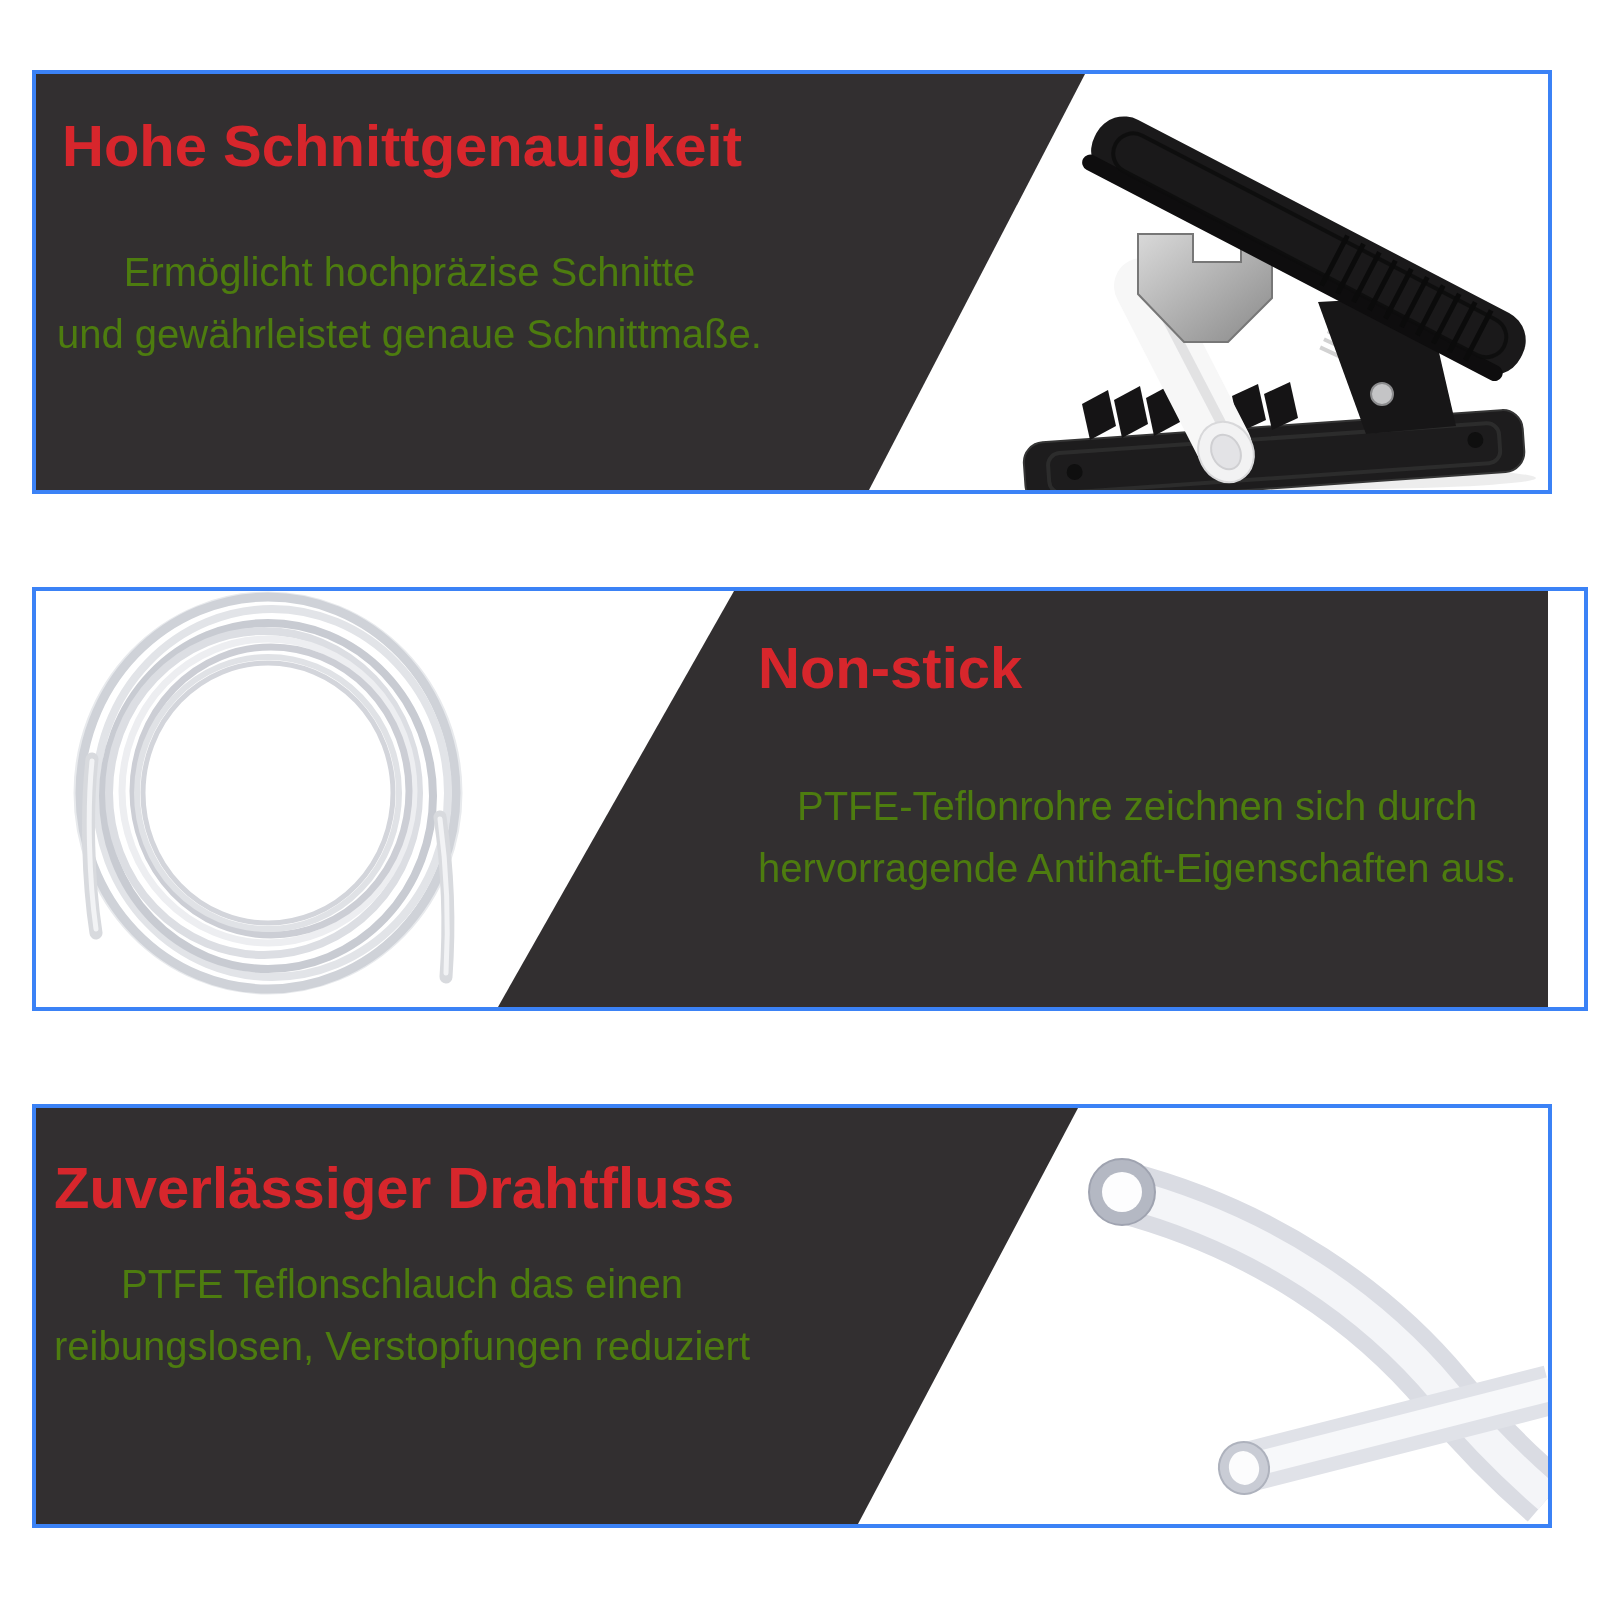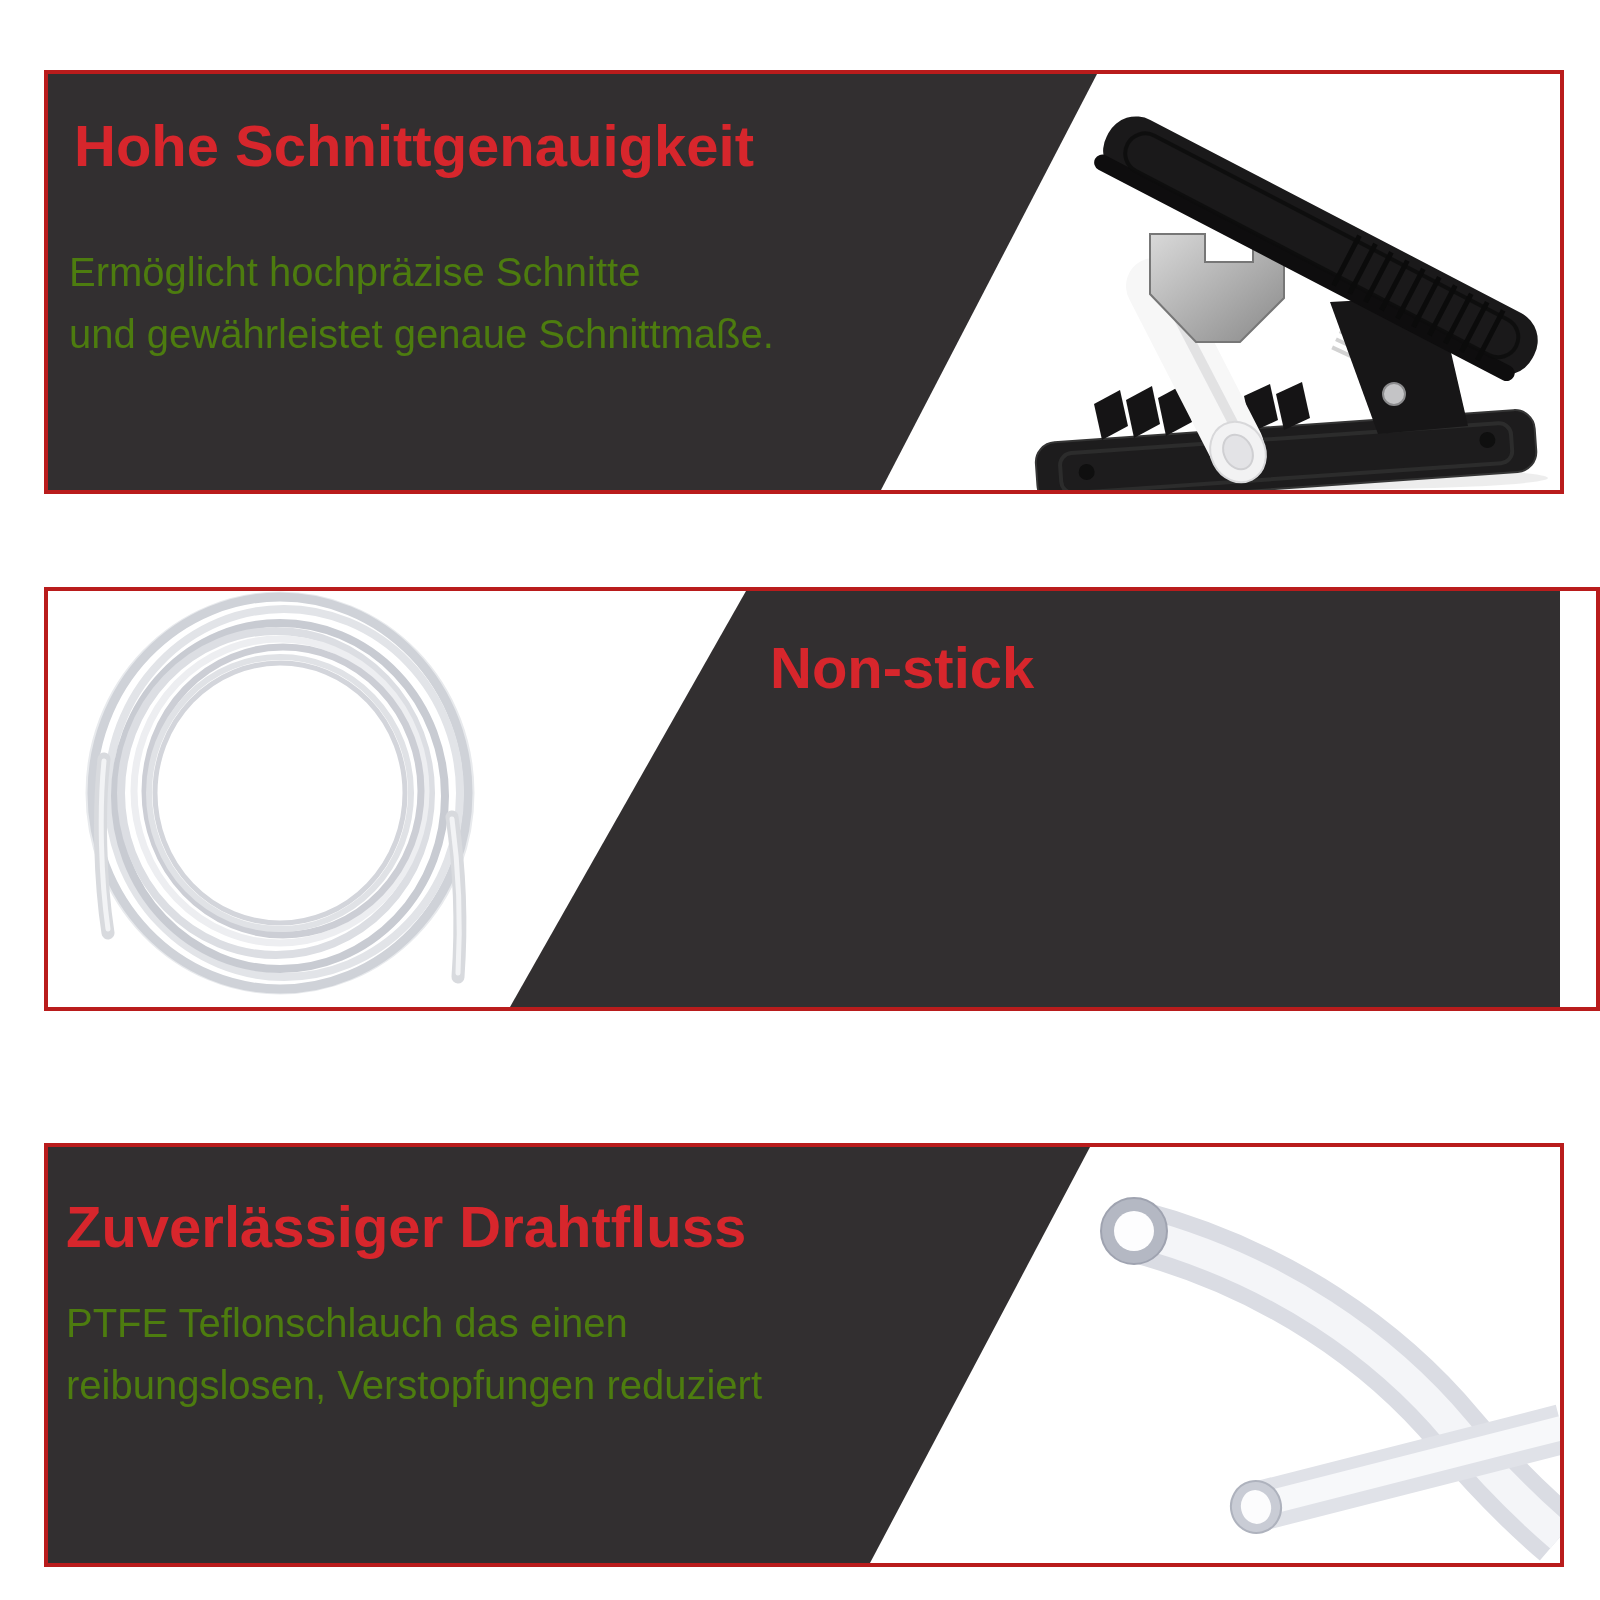--- a/index.html
+++ b/index.html
@@ -1,22 +1,22 @@
 <!DOCTYPE html>
 <html><head>
 <meta charset="utf-8">
 <style>
   html,body{margin:0;padding:0;background:#ffffff;}
   body{width:1600px;height:1600px;position:relative;overflow:hidden;
        font-family:"Liberation Sans",sans-serif;}
-  .panel{position:absolute;left:44px;width:1512px;height:416px;
-         border:4px solid #b91c1c;background:#ffffff;}
+  .panel{position:absolute;left:32px;width:1512px;height:416px;
+         border:4px solid #3b82f6;background:#ffffff;text-align:center;}
   .panel-1{top:70px;}
   .panel-2{top:587px;padding-left:36px;}
-  .panel-3{top:1104px;margin-top:39px;}
+  .panel-3{top:1104px;}
   .photo{position:absolute;left:0;top:0;width:1512px;height:416px;display:block;}
   h2.head{position:absolute;margin:0;font-weight:bold;font-size:58px;line-height:1;
           color:#D7262C;white-space:nowrap;}
   .bodytxt{position:absolute;margin:0;}
   .bodytxt p{margin:0;font-size:40px;line-height:62px;color:#4d7c0f;white-space:nowrap;}
   .p1-head{left:26px;top:43px;}
   .p1-body{left:21px;top:167px;}
   .p2-head{left:722px;top:48px;}
   .p2-body{left:722px;top:184px;}
   .p3-head{left:18px;top:51px;}
@@ -117,20 +117,24 @@
     </g>
 
     <g fill="none">
       <path d="M56,168 C50,220 52,290 60,342" stroke="#d8dade" stroke-width="13" stroke-linecap="round"></path>
       <path d="M56,170 C51,220 53,288 60,338" stroke="#f2f3f5" stroke-width="5" stroke-linecap="round"></path>
       <path d="M404,226 C412,280 414,330 410,386" stroke="#d8dade" stroke-width="13" stroke-linecap="round"></path>
       <path d="M404,228 C411,280 413,328 410,382" stroke="#f2f3f5" stroke-width="5" stroke-linecap="round"></path>
     </g>
   </svg>
   <h2 class="head p2-head">Non-stick</h2>
+  <div class="bodytxt p2-body">
+    <p>PTFE-Teflonrohre zeichnen sich durch</p>
+    <p>hervorragende Antihaft-Eigenschaften aus.</p>
+  </div>
 </section>
 
 <section class="panel panel-3">
   <svg class="photo" viewBox="0 0 1512 416">
     <polygon points="0,0 1042,0 822,416 0,416" fill="#322F30"></polygon>
 
     <g fill="none">
       <path d="M1086,84 C1230,122 1338,200 1408,284 C1448,332 1484,366 1512,390" stroke="#dadce3" stroke-width="62"></path>
       <path d="M1086,84 C1230,122 1338,200 1408,284 C1448,332 1484,366 1512,390" stroke="#f4f5f8" stroke-width="30"></path>
     </g>

